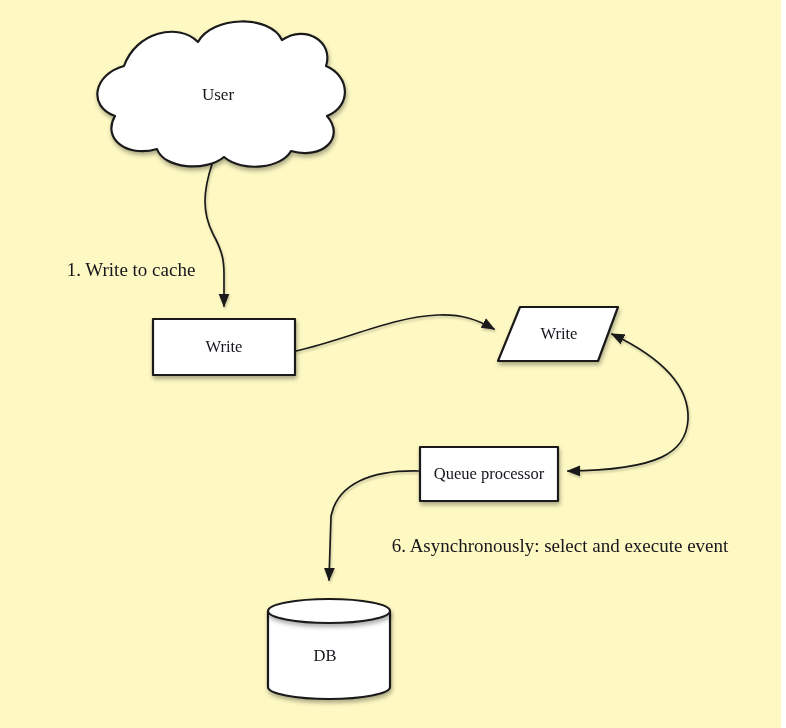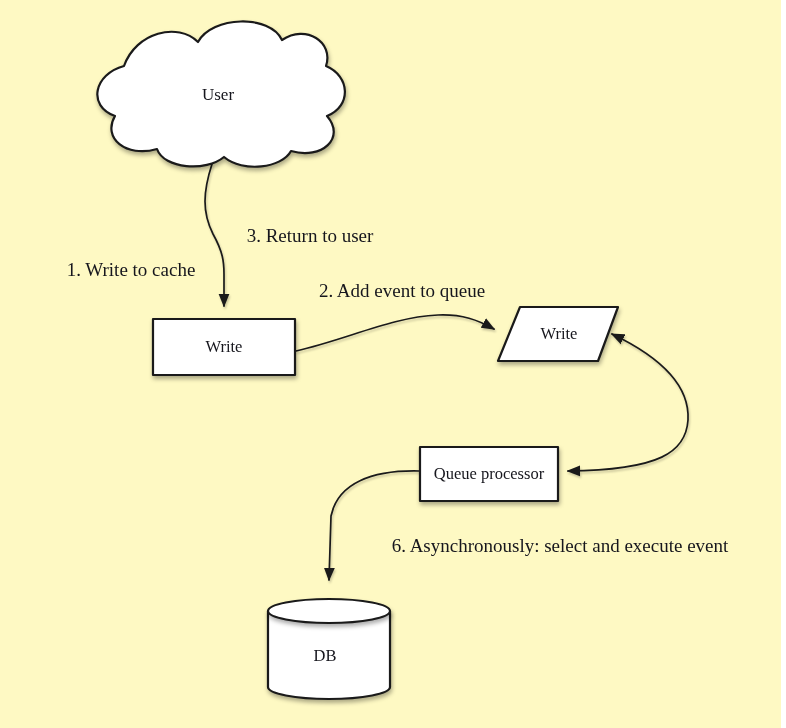--- a/index.html
+++ b/index.html
@@ -95,23 +95,21 @@
     <g>
       <path class="shape" d="M 268,611 L 268,687 A 61,12 0 0 0 390,687 L 390,611"></path>
       <ellipse class="shape" cx="329" cy="611" rx="61" ry="12"></ellipse>
     </g>
   </svg>
 
   <div class="label user-label" style="left:218px; top:95px;">User</div>
 
   <div class="label step-label" style="left:131px; top:270px;text-align:right;">1. Write to cache</div>
 
-  <div class="label step-label" style="left:310px; top:236px;">3. Return to user</div>
 
-  <div class="label step-label" style="left:402px; top:291px;">2. Add event to queue</div>
 
   <div class="label node-label" style="left:224px; top:347px;">Write</div>
 
   <div class="label node-label" style="left:559px; top:334px;">Write</div>
 
   <div class="label node-label" style="left:489px; top:474px;">Queue processor</div>
 
   <div class="label step-label" style="left:560px; top:546px;">6. Asynchronously: select and execute event</div>
 
   <div class="label node-label" style="left:325px; top:656px;">DB</div>

